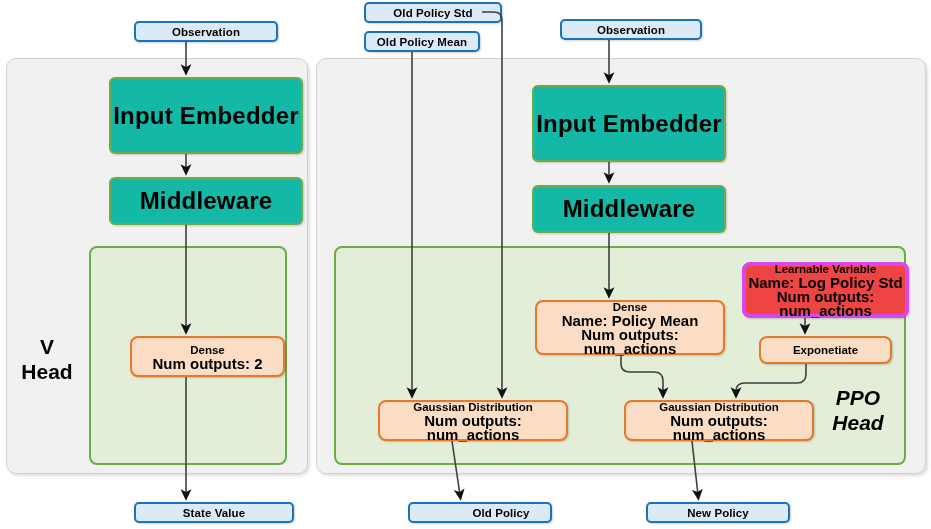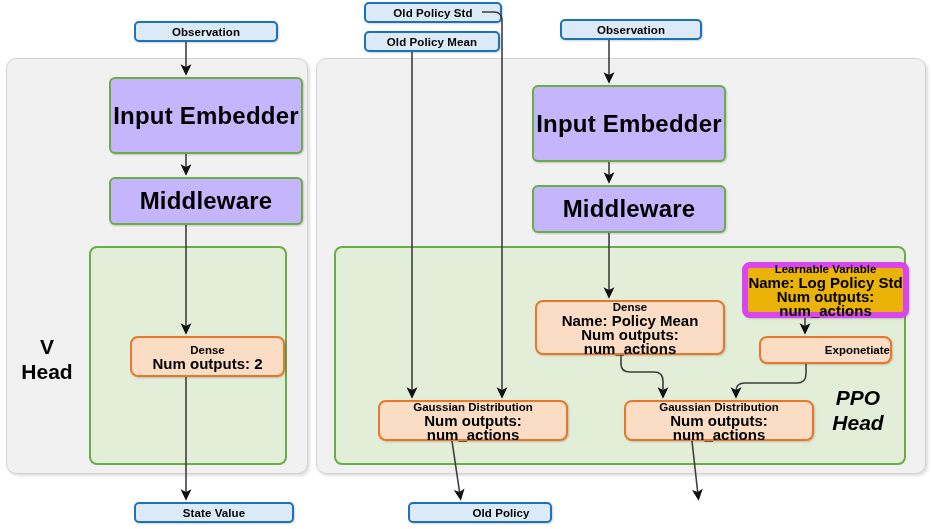--- a/index.html
+++ b/index.html
@@ -11,29 +11,29 @@
     box-shadow:2px 2px 3px rgba(0,0,0,0.13);
   }
   .container-green{
     position:absolute;background:#e2eed7;border:2px solid #6aad46;border-radius:8px;
   }
   .node{
     position:absolute;box-sizing:border-box;display:flex;flex-direction:column;
     align-items:center;justify-content:center;text-align:center;color:#000;margin-left:20px;
   }
   .node-green{
-    background:#c4b5fd;border:2px solid #6aad46;border-radius:6px;
+    background:#14b8a6;border:2px solid #6aad46;border-radius:6px;
     font-weight:bold;box-shadow:1px 1px 2px rgba(0,0,0,0.18);
   }
   .node-orange{
     background:#fbddc5;border:2px solid #e8772a;border-radius:8px;
     box-shadow:1px 1px 2px rgba(0,0,0,0.18);
   }
   .node-purple{
-    background:#eab308;border:6px solid #d946ef;border-radius:8px;
+    background:#ef4444;border:4px solid #d946ef;border-radius:8px;
     box-shadow:1px 1px 2px rgba(0,0,0,0.18);
     justify-content:center;
   }
   .node-blue{
     background:#dce9f7;border:2px solid #1a72ba;border-radius:5px;
     box-shadow:1px 1px 2px rgba(0,0,0,0.18);
     font-size:11.5px;font-weight:bold;letter-spacing:.1px;
   }
   .ttl{font-weight:bold;font-size:11.5px;line-height:14px;}
   .sub{font-size:15px;line-height:14px;font-weight:bold;}
@@ -86,21 +86,21 @@
 
   <div class="headlabel" style="left:818px;top:385px;width:80px;font-style:italic;">
     <div>PPO</div>
     <div>Head</div>
   </div>
 
   <div class="node node-blue" style="left:344px;top:2px;width:138px;height:21px;">
     <span>Old Policy Std</span>
   </div>
 
-  <div class="node node-blue" style="left:344px;top:31px;width:136px;height:21px;">
+  <div class="node node-blue" style="left:344px;top:31px;width:116px;height:21px;">
     <span>Old Policy Mean</span>
   </div>
 
   <div class="node node-blue" style="left:540px;top:19px;width:142px;height:21px;">
     <span>Observation</span>
   </div>
 
   <div class="node node-green" style="left:512px;top:85px;width:194px;height:77px;">
     <span class="big">Input Embedder</span>
   </div>
@@ -114,38 +114,41 @@
     <span class="sub">Name: Policy Mean</span>
     <span class="sub">Num outputs: num_actions</span>
   </div>
 
   <div class="node node-purple" style="left:722px;top:262px;width:167px;height:56px;">
     <span class="ttl">Learnable Variable</span>
     <span class="sub">Name: Log Policy Std</span>
     <span class="sub">Num outputs: num_actions</span>
   </div>
 
-  <div class="node node-orange" style="left:739px;top:336px;width:133px;height:28px;align-items:flex-end;">
+  <div class="node node-orange" style="left:739px;top:336px;width:133px;height:28px;">
     <span class="ttl">Exponetiate</span>
   </div>
 
   <div class="node node-orange" style="left:358px;top:400px;width:190px;height:41px;">
     <span class="ttl">Gaussian Distribution</span>
     <span class="sub">Num outputs: num_actions</span>
   </div>
 
   <div class="node node-orange" style="left:604px;top:400px;width:190px;height:41px;">
     <span class="ttl">Gaussian Distribution</span>
     <span class="sub">Num outputs: num_actions</span>
   </div>
 
   <div class="node node-blue" style="left:388px;top:502px;width:144px;height:21px;padding-left:42px;">
     <span>Old Policy</span>
   </div>
 
+  <div class="node node-blue" style="left:626px;top:502px;width:144px;height:21px;">
+    <span>New Policy</span>
+  </div>
 
   <svg id="wires" viewBox="0 0 931 529">
     <defs>
       <marker id="arw" markerWidth="9" markerHeight="9" refX="4.2" refY="4.2" orient="auto">
         <path class="ahead" d="M0.6,0.8 L7.8,4.2 L0.6,7.6 L2.3,4.2 Z"></path>
       </marker>
     </defs>
 
     <path class="wire" d="M186,42 L186,70" marker-end="url(#arw)"></path>
 

